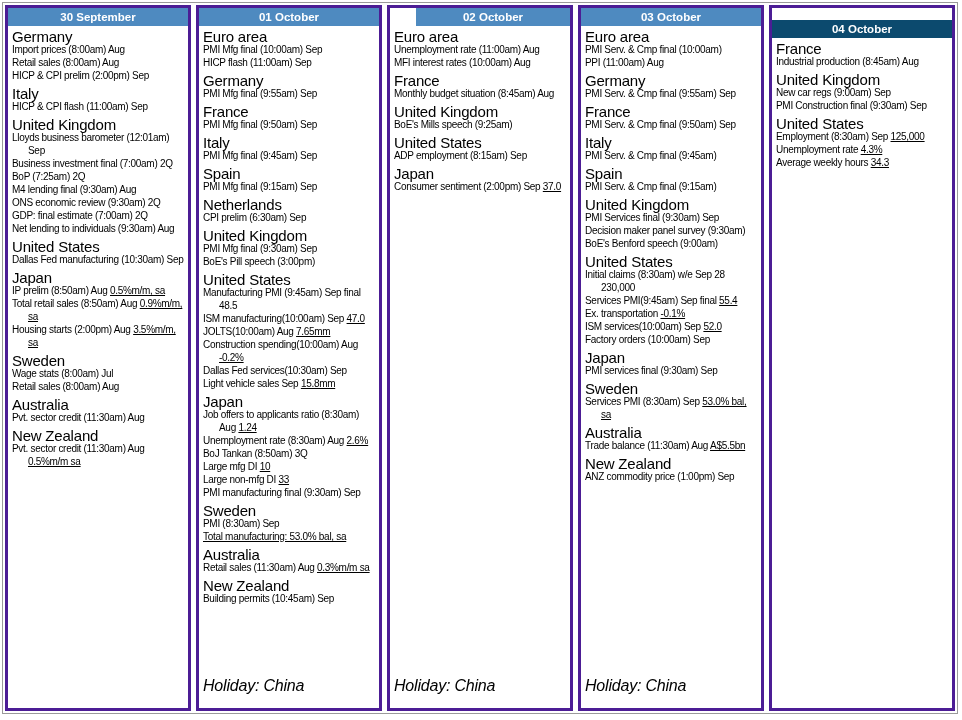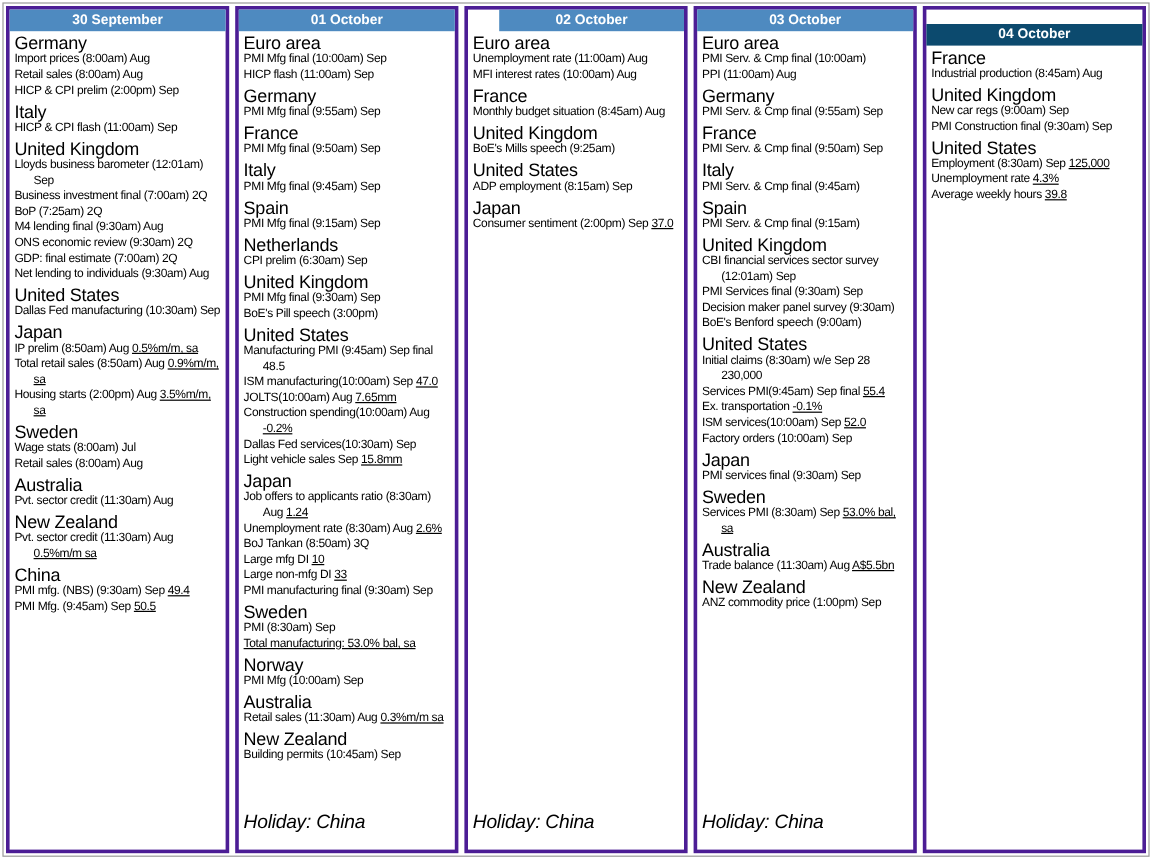--- a/index.html
+++ b/index.html
@@ -83,25 +83,20 @@
             <div class="event"><span>Retail sales (8:00am) Aug</span></div>
           </div>
           <div class="section">
             <div class="country">Australia</div>
             <div class="event"><span>Pvt. sector credit (11:30am) Aug</span></div>
           </div>
           <div class="section">
             <div class="country">New Zealand</div>
             <div class="event"><span>Pvt. sector credit (11:30am) Aug</span> <span class="u">0.5%m/m sa</span></div>
           </div>
-          <div class="section">
-            <div class="country">China</div>
-            <div class="event"><span>PMI mfg. (NBS) (9:30am) Sep</span> <span class="u">49.4</span></div>
-            <div class="event"><span>PMI Mfg. (9:45am) Sep</span> <span class="u">50.5</span></div>
-          </div>
         </div>
       </div>
       <div class="col">
         <div class="col-header" style="background: rgb(78, 138, 192); color: rgb(255, 255, 255);">01 October</div>
         <div class="col-body">
           <div class="section">
             <div class="country">Euro area</div>
             <div class="event"><span>PMI Mfg final (10:00am) Sep</span></div>
             <div class="event"><span>HICP flash (11:00am) Sep</span></div>
           </div>
@@ -147,24 +142,20 @@
             <div class="event"><span>Large mfg DI</span> <span class="u">10</span></div>
             <div class="event"><span>Large non-mfg DI</span> <span class="u">33</span></div>
             <div class="event"><span>PMI manufacturing final (9:30am) Sep</span></div>
           </div>
           <div class="section">
             <div class="country">Sweden</div>
             <div class="event"><span>PMI (8:30am) Sep</span></div>
             <div class="event"><span class="u">Total manufacturing: 53.0%  bal, sa</span></div>
           </div>
           <div class="section">
-            <div class="country">Norway</div>
-            <div class="event"><span>PMI Mfg (10:00am) Sep</span></div>
-          </div>
-          <div class="section">
             <div class="country">Australia</div>
             <div class="event"><span>Retail sales (11:30am) Aug</span> <span class="u">0.3%m/m sa</span></div>
           </div>
           <div class="section">
             <div class="country">New Zealand</div>
             <div class="event"><span>Building permits (10:45am) Sep</span></div>
           </div>
           <div class="holiday">Holiday: China</div>
         </div>
       </div>
@@ -214,21 +205,20 @@
           <div class="section">
             <div class="country">Italy</div>
             <div class="event"><span>PMI Serv. &amp; Cmp final (9:45am)</span></div>
           </div>
           <div class="section">
             <div class="country">Spain</div>
             <div class="event"><span>PMI Serv. &amp; Cmp final (9:15am)</span></div>
           </div>
           <div class="section">
             <div class="country">United Kingdom</div>
-            <div class="event"><span>CBI financial services sector survey (12:01am) Sep</span></div>
             <div class="event"><span>PMI Services final (9:30am) Sep</span></div>
             <div class="event"><span>Decision maker panel survey (9:30am)</span></div>
             <div class="event"><span>BoE's Benford speech (9:00am)</span></div>
           </div>
           <div class="section">
             <div class="country">United States</div>
             <div class="event"><span>Initial claims (8:30am) w/e Sep 28 230,000</span></div>
             <div class="event"><span>Services PMI(9:45am) Sep final</span> <span class="u">55.4</span></div>
             <div class="event"><span>Ex. transportation</span> <span class="u">-0.1%</span></div>
             <div class="event"><span>ISM services(10:00am) Sep</span> <span class="u">52.0</span></div>
@@ -262,18 +252,18 @@
           </div>
           <div class="section">
             <div class="country">United Kingdom</div>
             <div class="event"><span>New car regs (9:00am) Sep</span></div>
             <div class="event"><span>PMI Construction final (9:30am) Sep</span></div>
           </div>
           <div class="section">
             <div class="country">United States</div>
             <div class="event"><span>Employment (8:30am) Sep</span> <span class="u">125,000</span></div>
             <div class="event"><span>Unemployment rate</span> <span class="u">4.3%</span></div>
-            <div class="event"><span>Average weekly hours</span> <span class="u">39.8</span></div>
+            <div class="event"><span>Average weekly hours</span> <span class="u">34.3</span></div>
           </div>
         </div>
       </div>
     </div>
 </div>
 
 </body></html>

